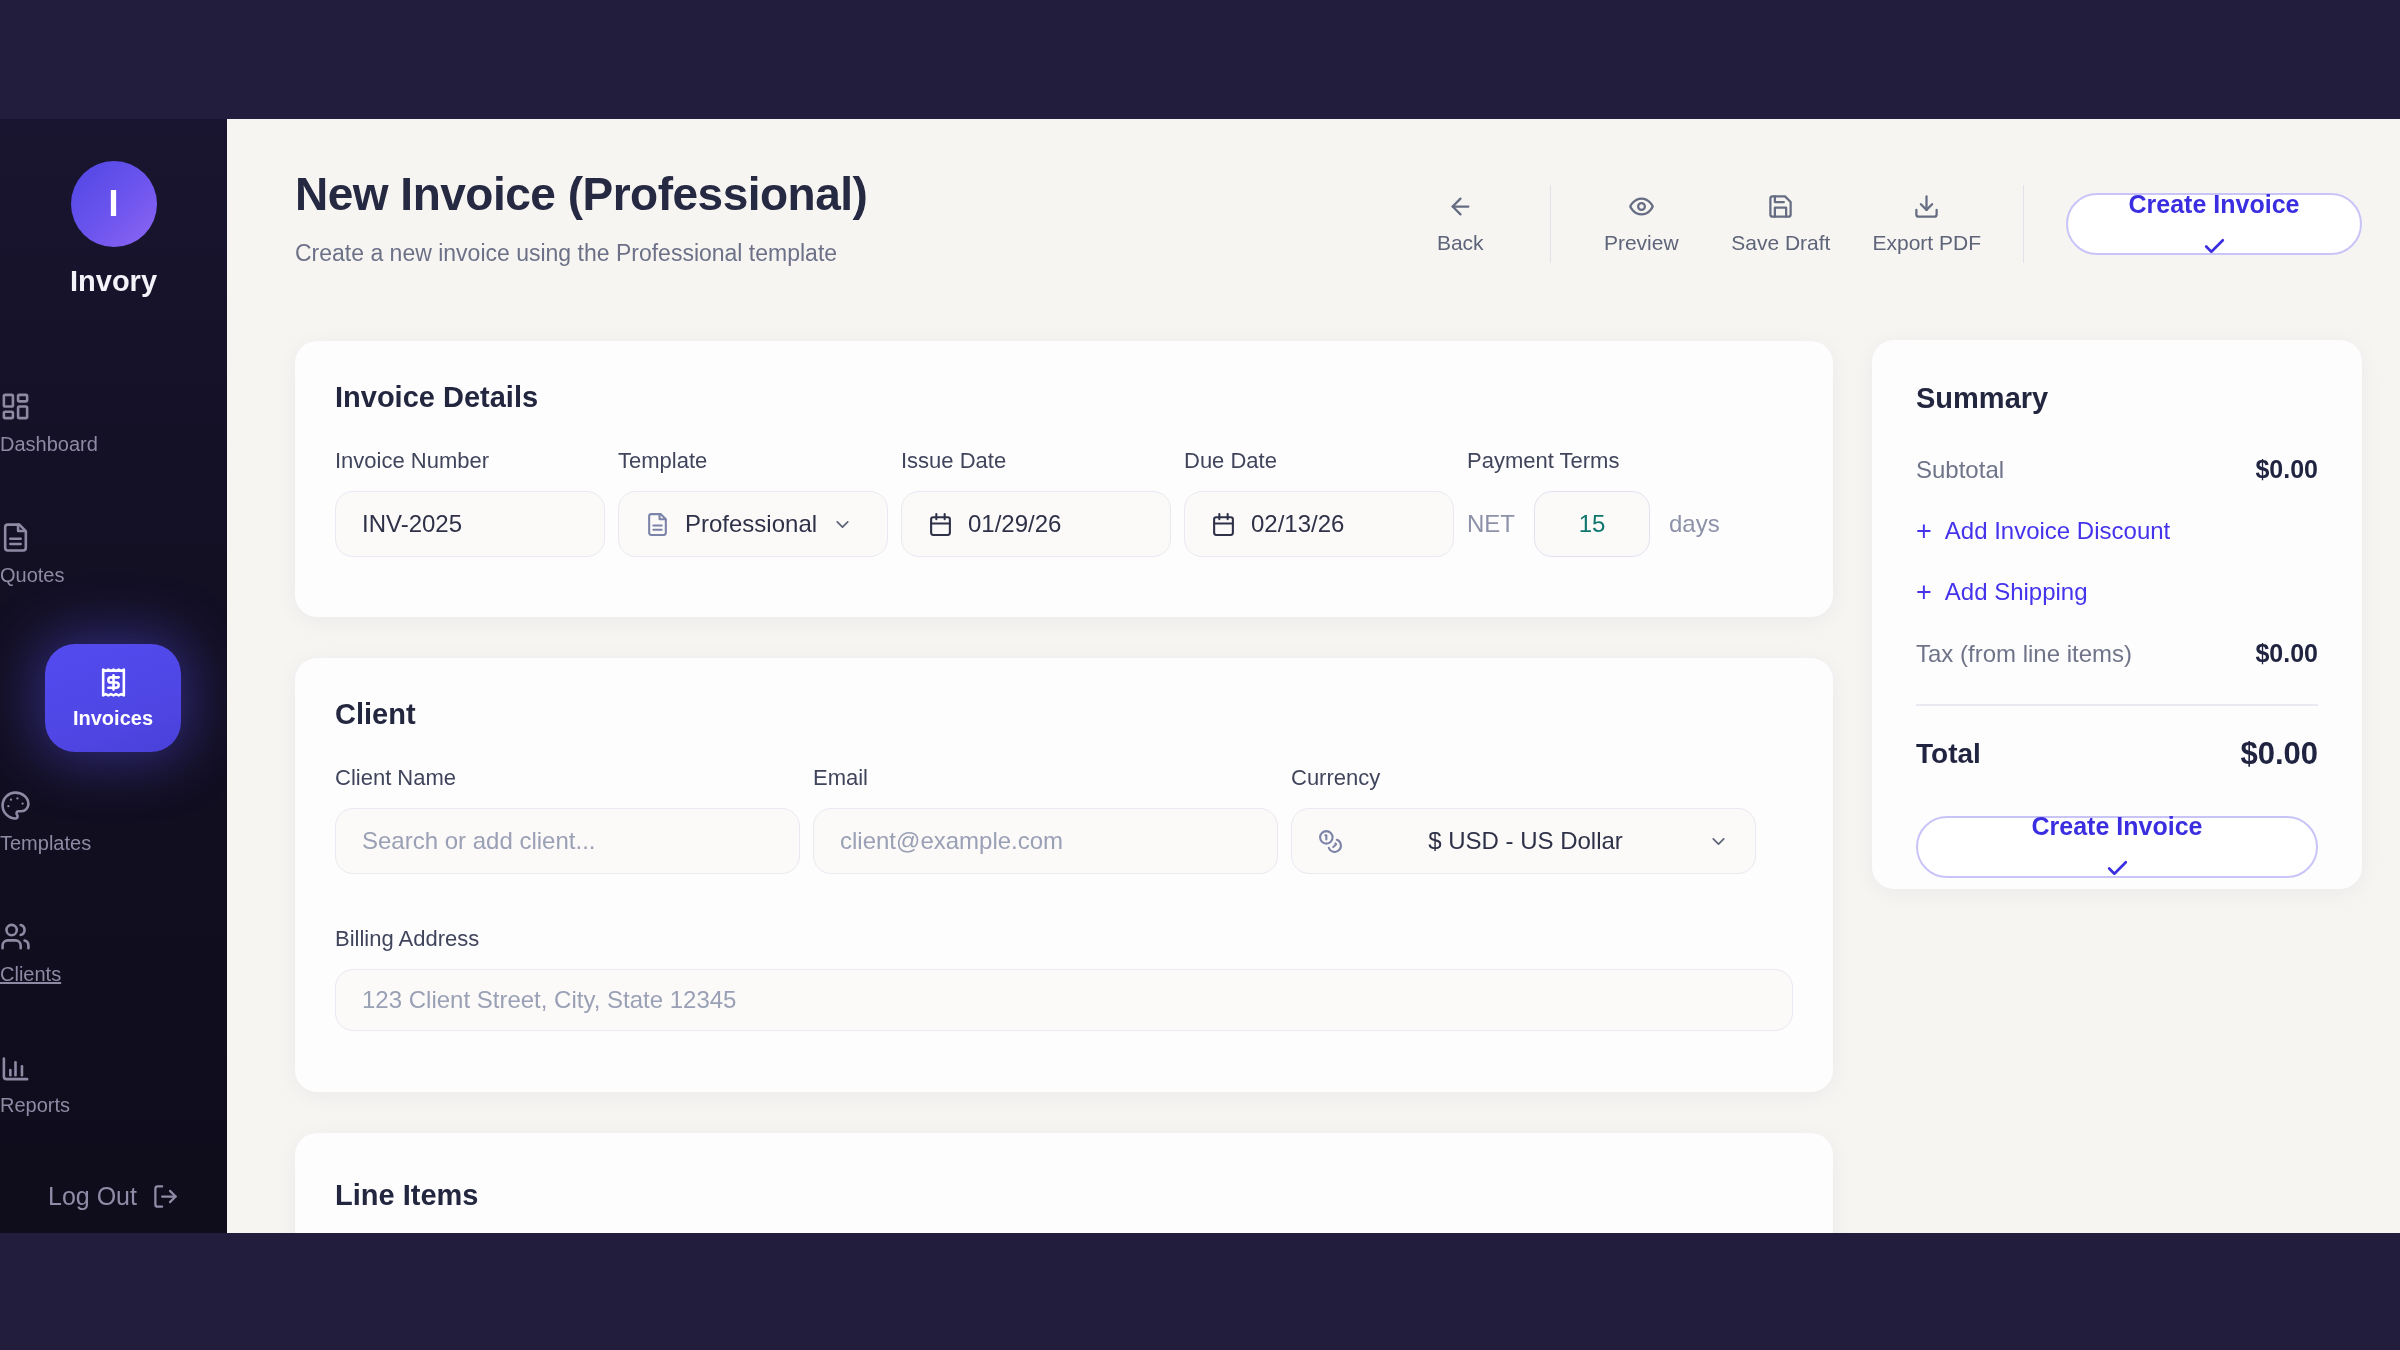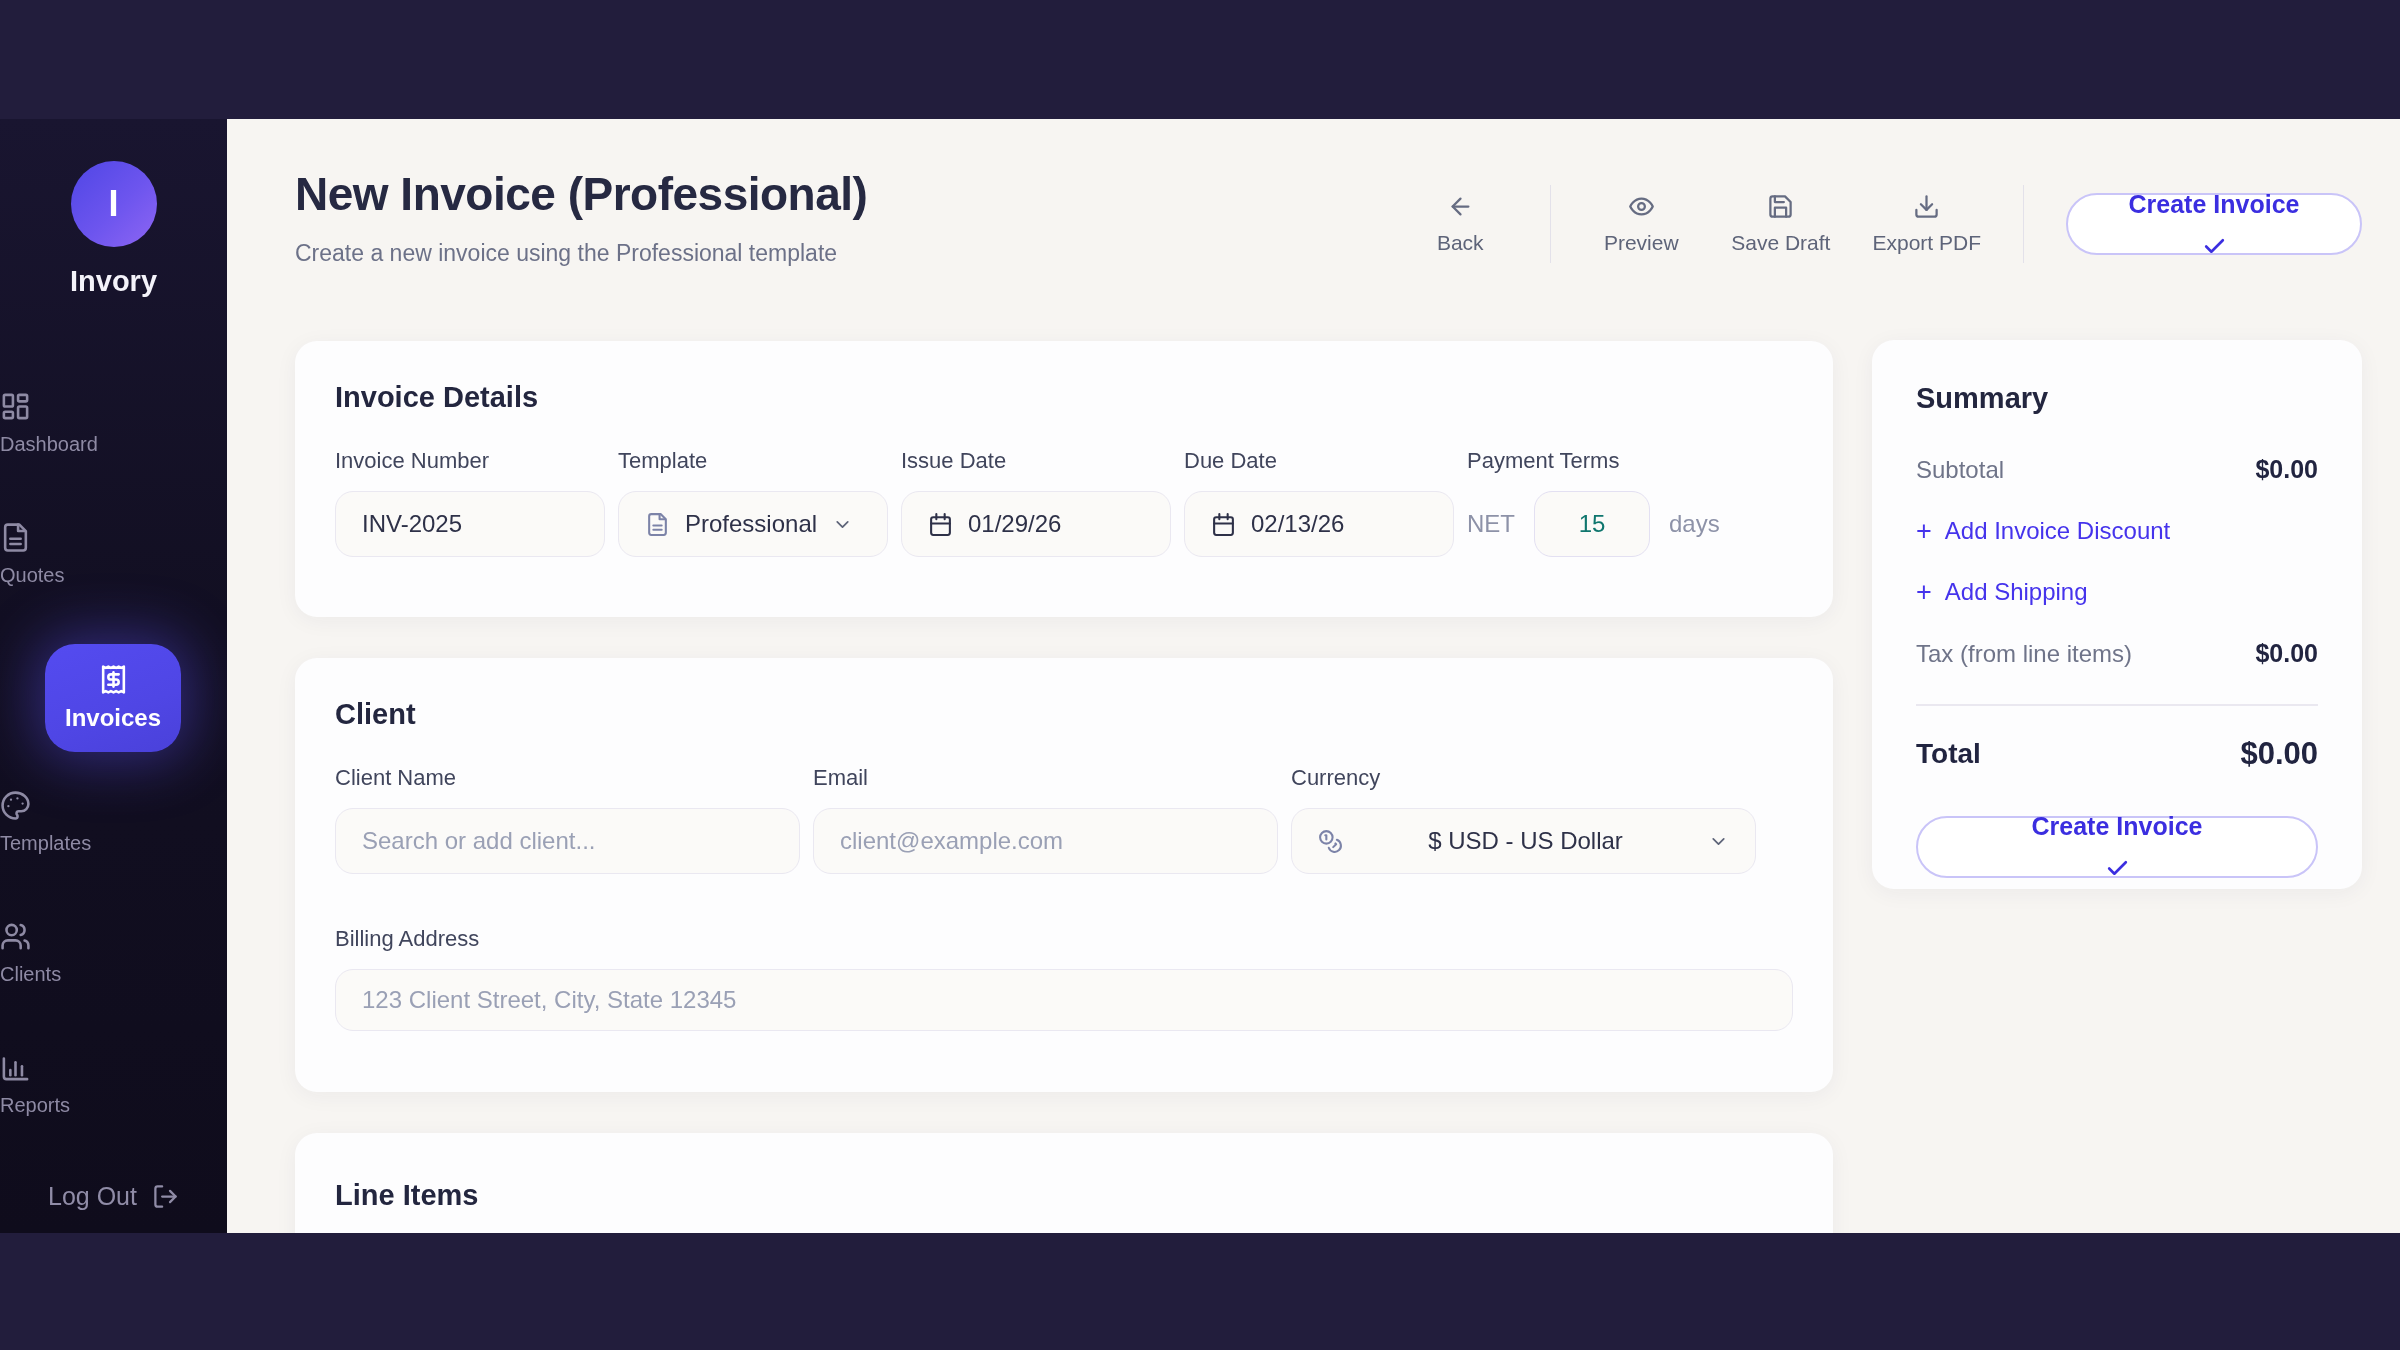--- a/index.html
+++ b/index.html
@@ -33,21 +33,21 @@
     display:flex; flex-direction:column; align-items:flex-start; gap:11px;
     color:#8e8aa4; font-size:20px; cursor:pointer;
   }
   .nav-item .nicon { width:31px; height:31px; }
   .nav-active {
     position:absolute; left:45px; top:525px; width:136px; height:108px;
     border-radius:30px;
     background:linear-gradient(160deg,#544bf0 0%, #4f46e5 60%, #4a41da 100%);
     box-shadow:0 0 55px 10px rgba(95,82,250,0.40);
     display:flex; flex-direction:column; align-items:center; justify-content:center; gap:9px;
-    color:#ffffff; font-size:24px; font-weight:600; cursor:pointer;
+    color:#ffffff; font-size:20px; font-weight:600; cursor:pointer;
   }
   .nav-active .nicon { width:31px; height:31px; }
   .logout {
     position:absolute; left:0; bottom:22px; width:100%;
     display:flex; align-items:center; justify-content:center; gap:15px;
     color:#908ca7; font-size:25px; cursor:pointer;
   }
   .logout .nicon { width:27px; height:27px; }
 
   
@@ -179,21 +179,21 @@
           <path d="M12 2C6.5 2 2 6.5 2 12s4.5 10 10 10c.9 0 1.6-.7 1.6-1.7 0-.4-.2-.8-.4-1.1-.3-.3-.4-.7-.4-1.1a1.6 1.6 0 0 1 1.7-1.7h2c3 0 5.5-2.5 5.5-5.6C22 6 17.5 2 12 2z"></path>
           <circle cx="13.5" cy="6.5" r="0.9" fill="currentColor" stroke="none"></circle>
           <circle cx="17.5" cy="10.5" r="0.9" fill="currentColor" stroke="none"></circle>
           <circle cx="8.5" cy="7.5" r="0.9" fill="currentColor" stroke="none"></circle>
           <circle cx="6.5" cy="12.5" r="0.9" fill="currentColor" stroke="none"></circle>
         </svg>
     </span>
     <span>Templates</span>
   </div>
 
-  <div class="nav-item" style="top:802px;">
+  <div class="nav-item" style="top:802px;text-decoration:underline;">
     <span class="nicon">
       <svg viewBox="0 0 24 24" fill="none" stroke="currentColor" stroke-width="2" stroke-linecap="round" stroke-linejoin="round" width="31" height="31">
           <path d="M16 21v-2a4 4 0 0 0-4-4H6a4 4 0 0 0-4 4v2"></path>
           <circle cx="9" cy="7" r="4"></circle>
           <path d="M22 21v-2a4 4 0 0 0-3-3.87"></path>
           <path d="M16 3.13a4 4 0 0 1 0 7.75"></path>
         </svg>
     </span>
     <span>Clients</span>
   </div>

